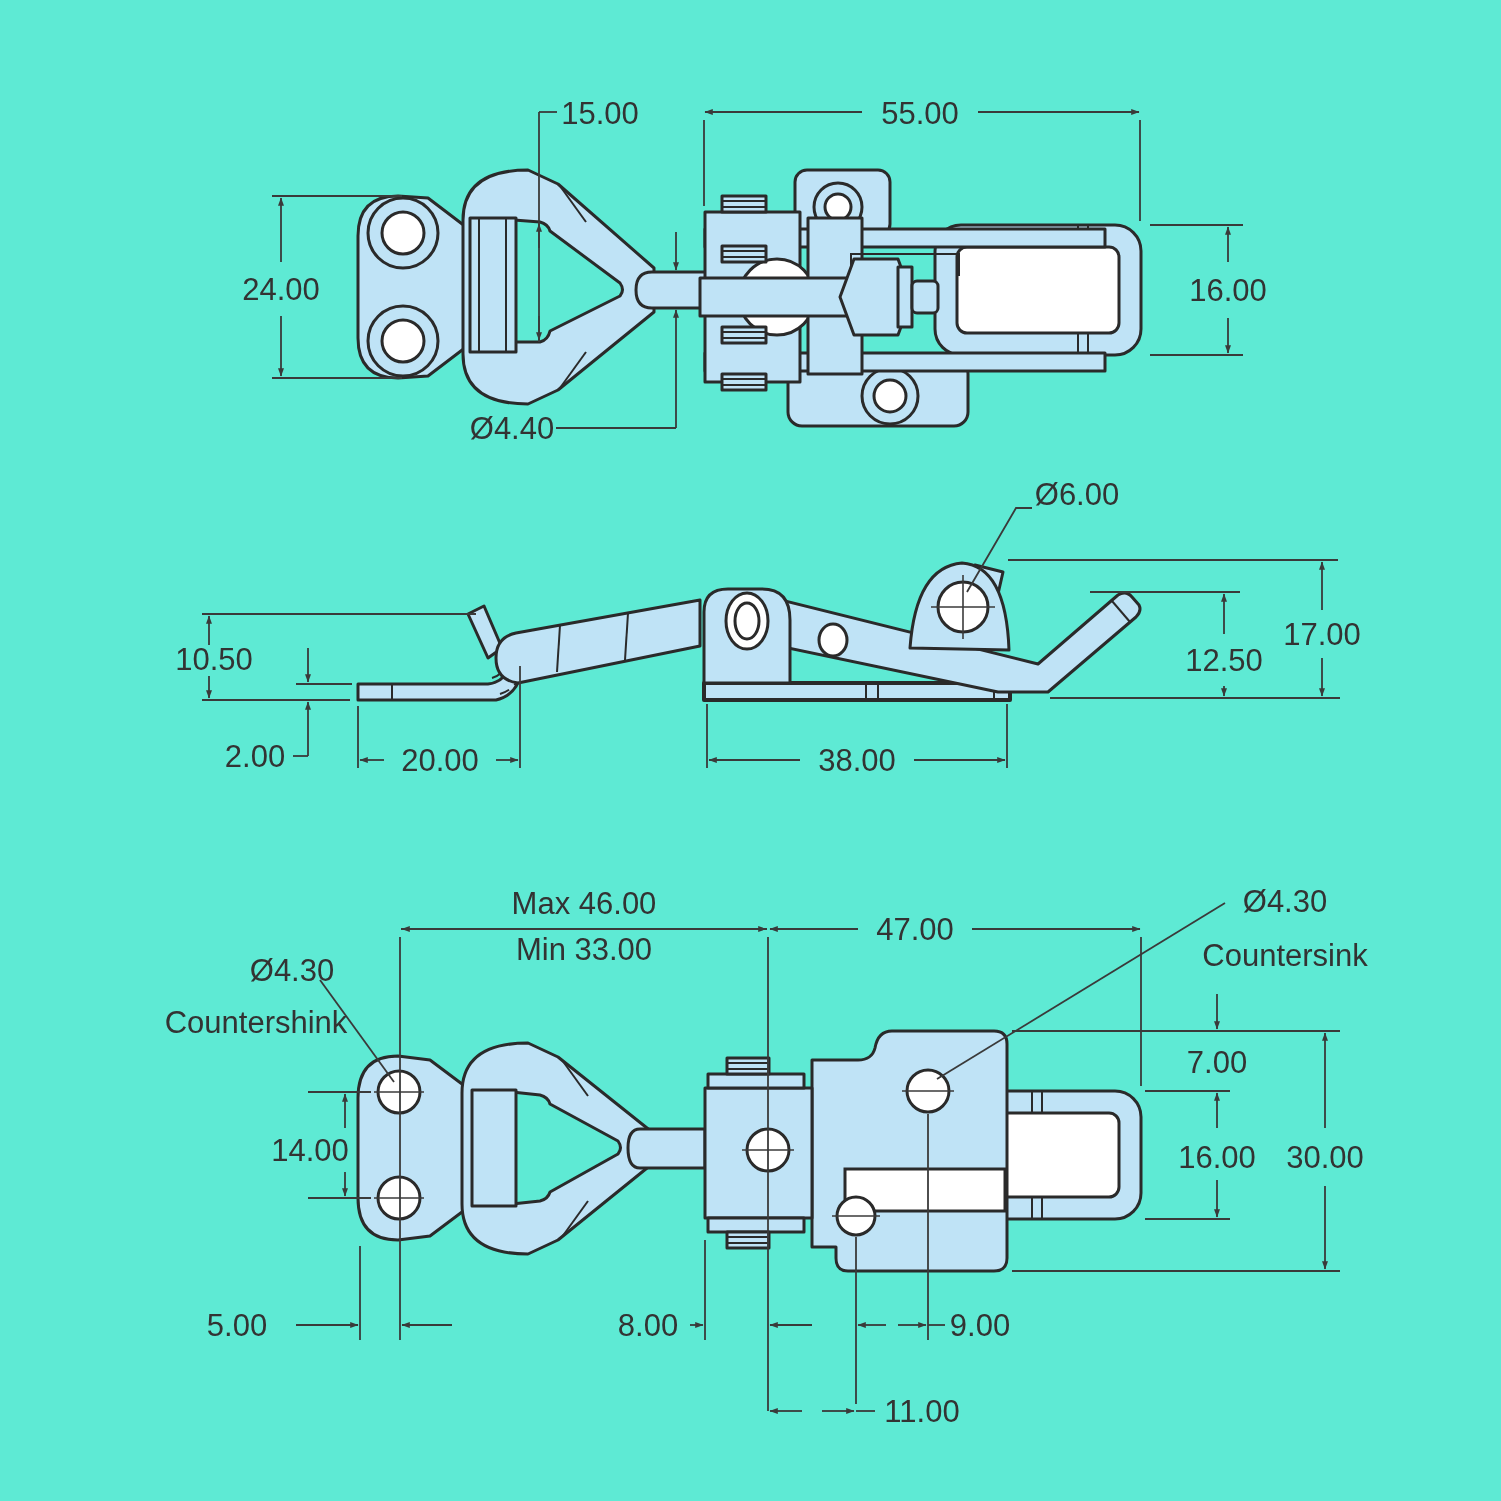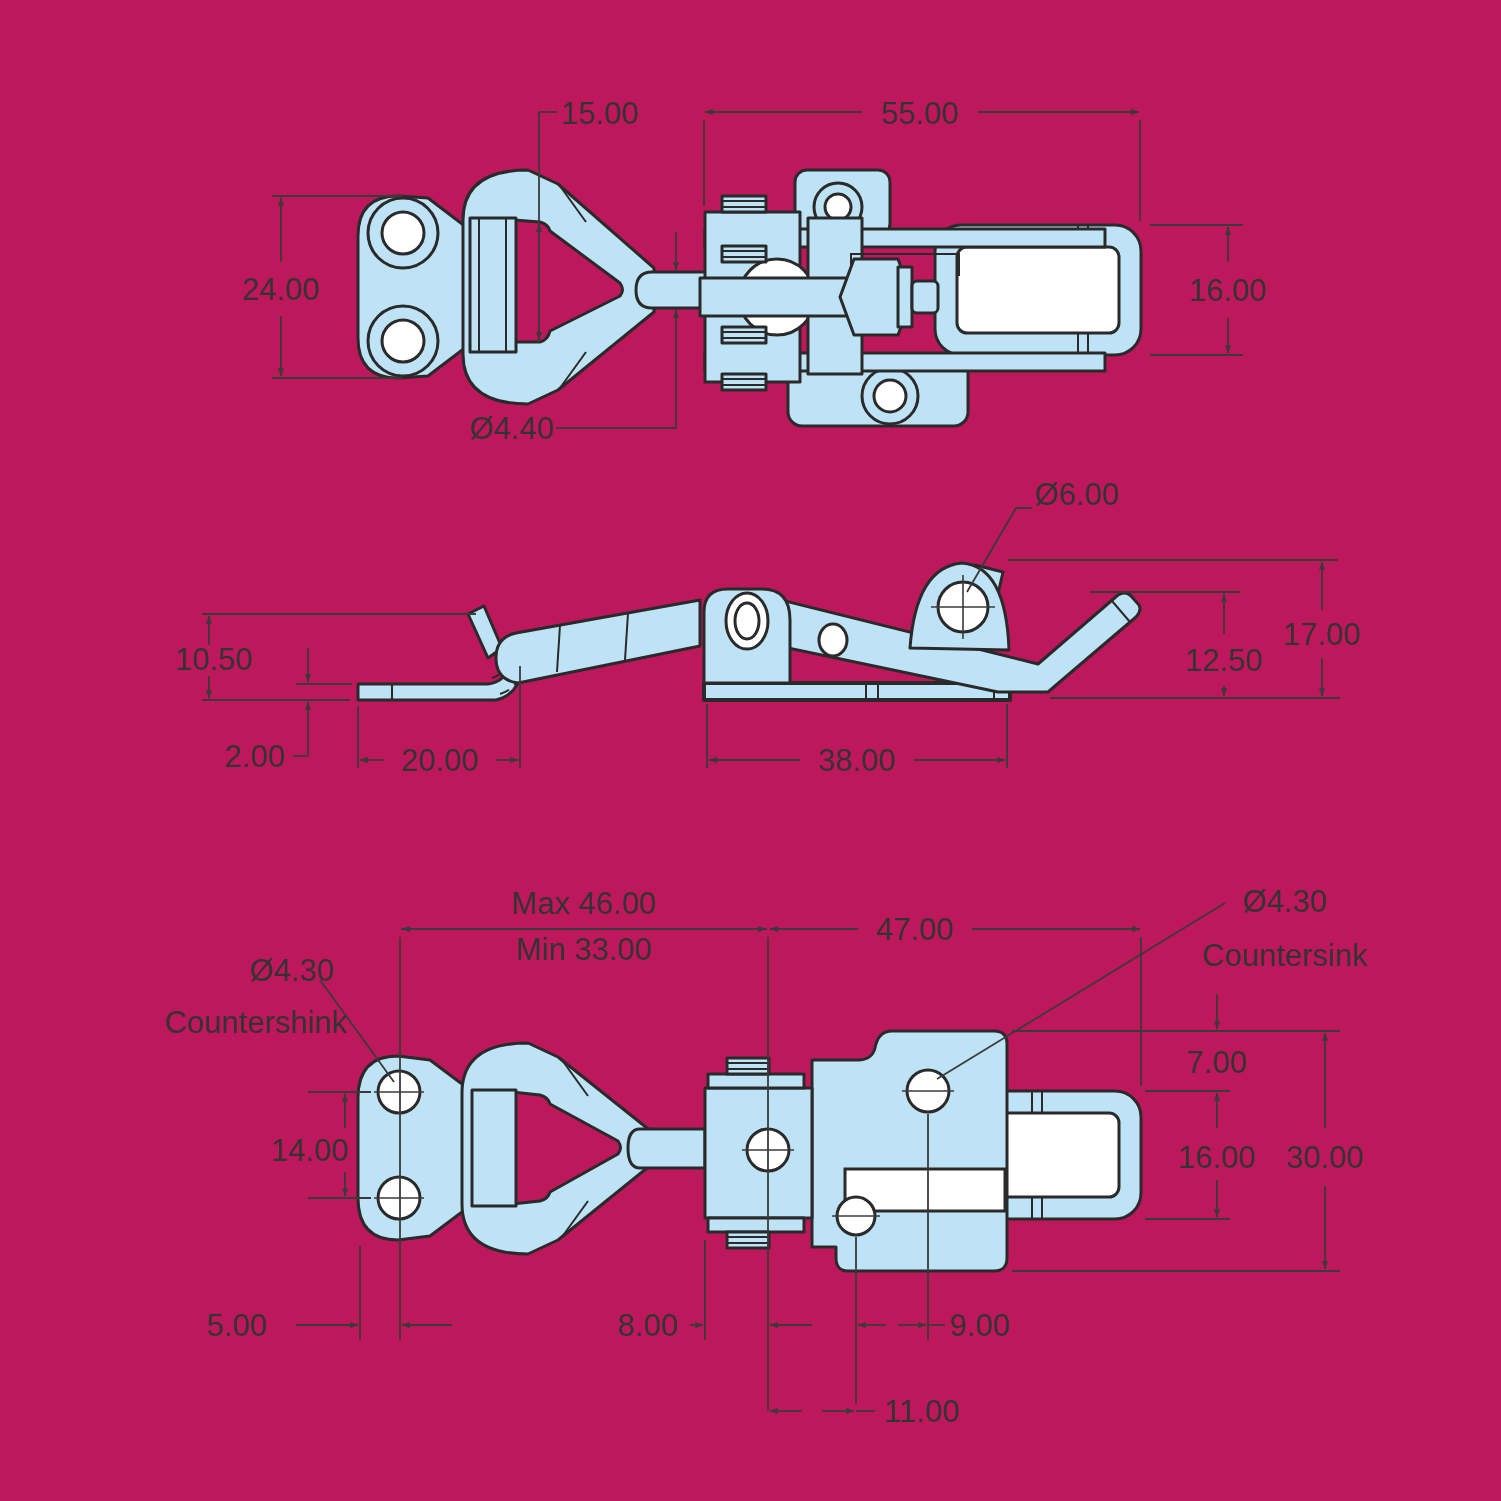--- a/index.html
+++ b/index.html
@@ -1,16 +1,16 @@
 <!DOCTYPE html>
 <html><head>
 <meta charset="utf-8">
 <style>
   html,body{margin:0;padding:0;background:#fff;}
-  .stage{width:1501px;height:1501px;background:#be185d;position:relative;font-family:"Liberation Sans",sans-serif;}
+  .stage{width:1501px;height:1501px;background:#5eead4;position:relative;font-family:"Liberation Sans",sans-serif;}
   svg{display:block;}
   .part{fill:#bfe3f6;stroke:#2a2a2a;stroke-width:3;stroke-linejoin:round;}
   .parth{fill:#bfe3f6;stroke:#2a2a2a;stroke-width:4;stroke-linejoin:round;}
   .white{fill:#ffffff;stroke:#2a2a2a;stroke-width:3;}
   .edge{fill:none;stroke:#2a2a2a;stroke-width:3;stroke-linecap:round;}
   .edge2{fill:none;stroke:#2a2a2a;stroke-width:2;}
   .dashd{fill:none;stroke:#2a2a2a;stroke-width:2;stroke-dasharray:10 7;}
   .dim{fill:none;stroke:#3a3a3a;stroke-width:1.8;}
   .cl{fill:none;stroke:#3a3a3a;stroke-width:1.6;}
   .txt{font-size:31px;fill:#333;text-anchor:middle;dominant-baseline:central;}

